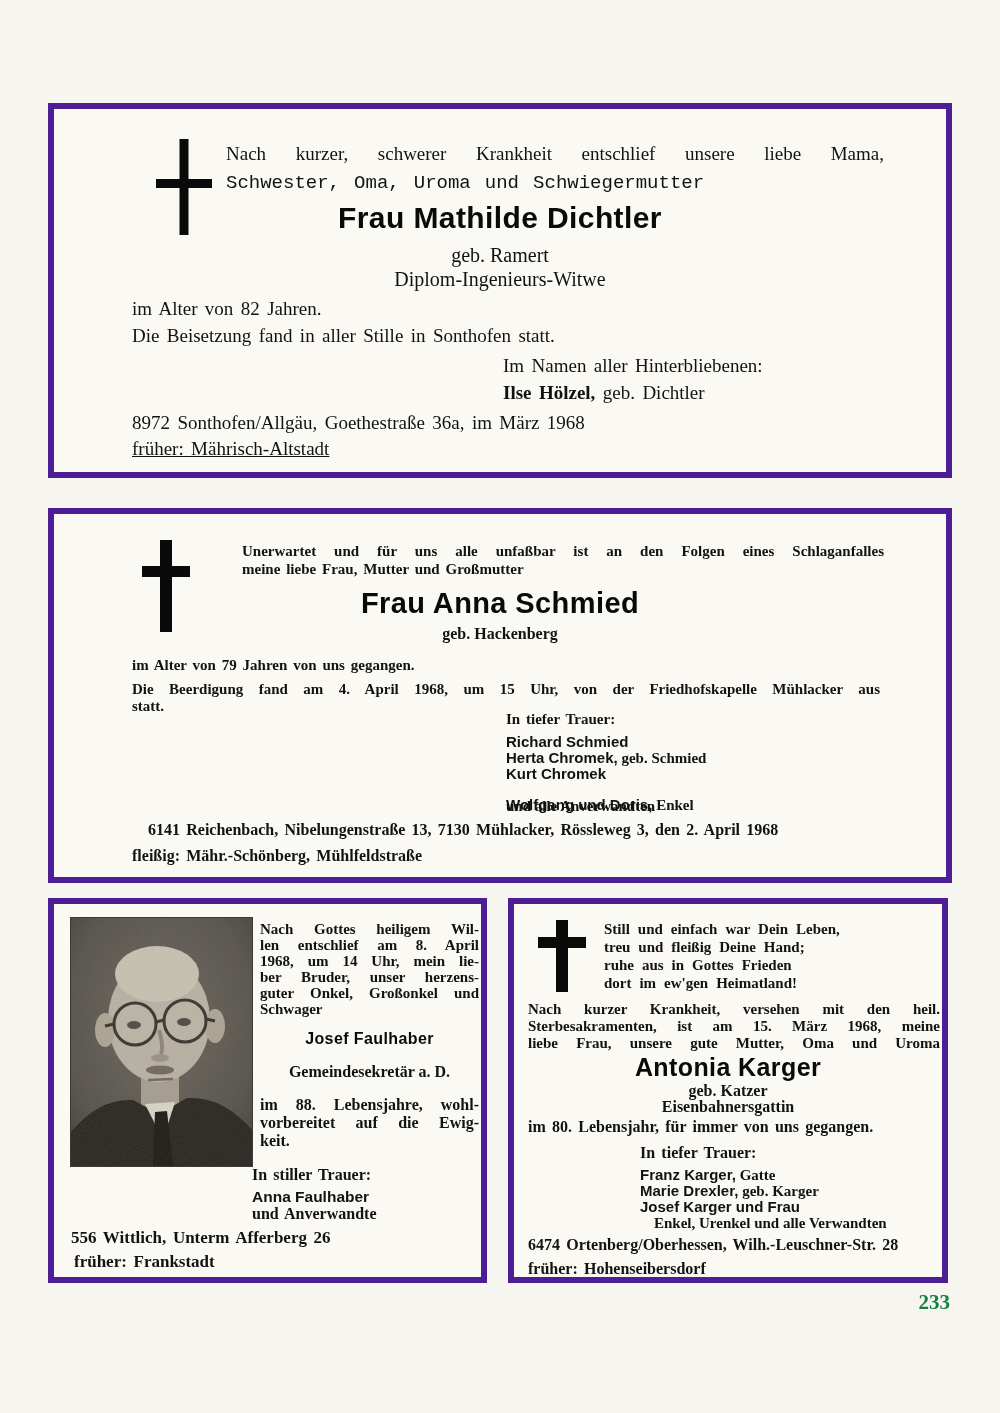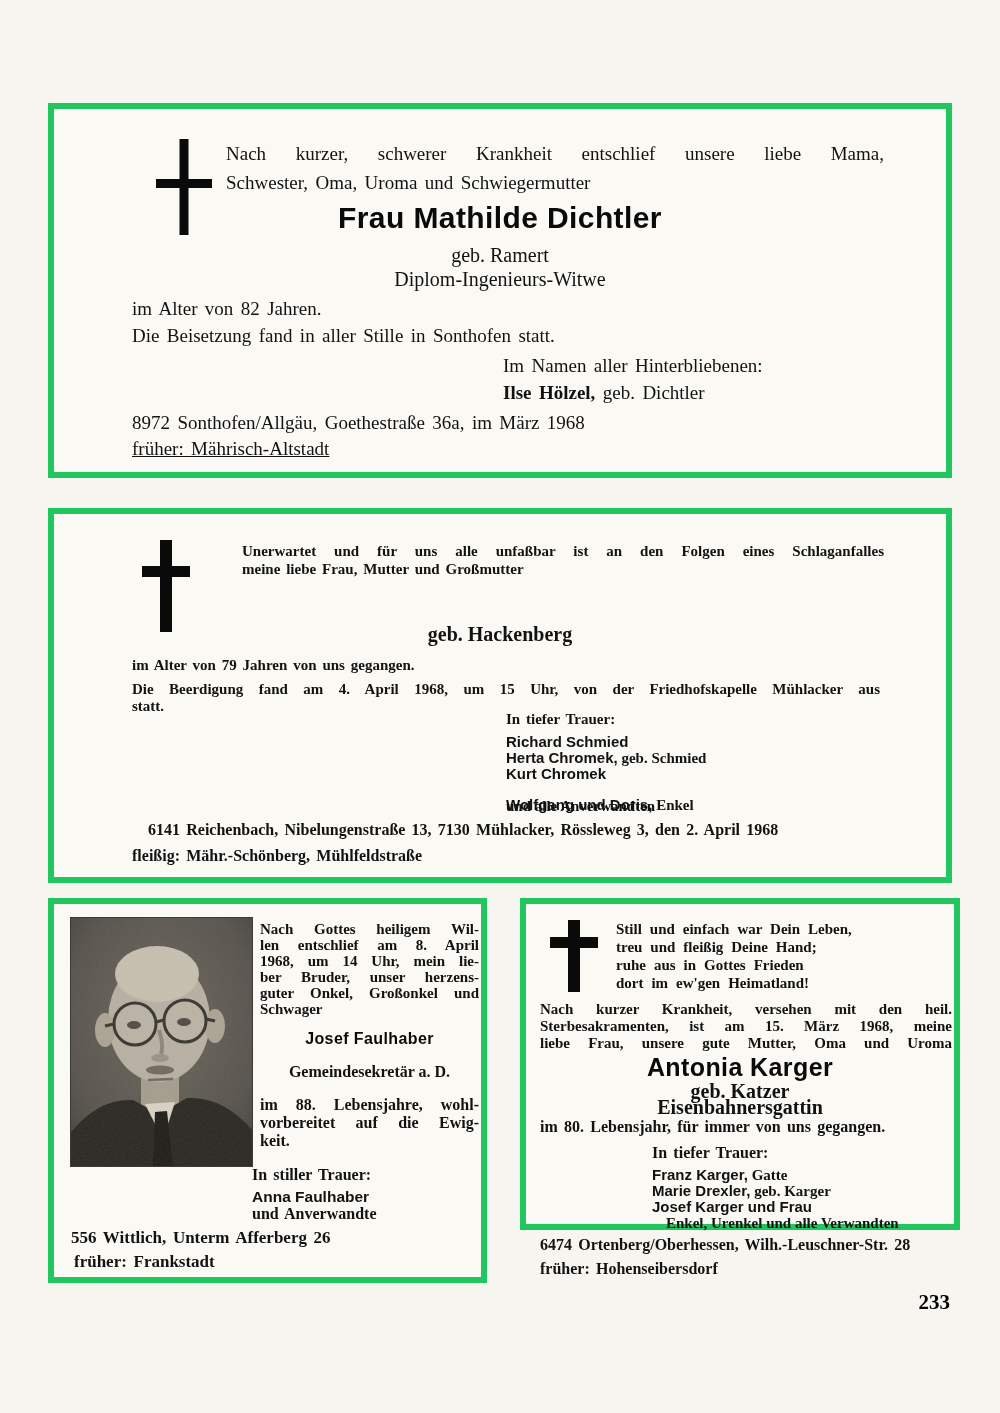--- a/index.html
+++ b/index.html
@@ -3,32 +3,32 @@
 <meta charset="utf-8">
 <style>
   html,body { margin:0; padding:0; background:#dddbd4; }
   .page {
     position:relative; width:1000px; height:1413px;
     background:#f6f5f0; overflow:hidden;
     font-family:"Liberation Serif", serif; color:#121212;
   }
   .ad {
     position:absolute; box-sizing:border-box;
-    border:6px solid #22c55e; background:#faf9f4;
+    border:6px solid #4c1d95; background:#faf9f4;
   }
   .abs { position:absolute; }
   .nw  { white-space:nowrap; }
   .jl  { text-align:justify; text-align-last:justify; }
   .ctr { text-align:center; }
 
   
   .t19  { font-family:"Liberation Serif",serif; font-size:19px; line-height:26px; }
   .t20  { font-family:"Liberation Serif",serif; font-size:20px; line-height:24px; }
   .t15b { font-family:"Liberation Serif",serif; font-weight:700; font-size:15px; line-height:17px; }
-  .t14b { font-family:"Liberation Serif",serif; font-weight:700; font-size:20px; line-height:16px; }
+  .t14b { font-family:"Liberation Serif",serif; font-weight:700; font-size:16px; line-height:16px; }
   .t16b { font-family:"Liberation Serif",serif; font-weight:700; font-size:16px; line-height:18px; }
   .t17b { font-family:"Liberation Serif",serif; font-weight:700; font-size:17px; line-height:20px; }
   .sansb { font-family:"Liberation Sans",sans-serif; font-weight:700; }
   .s15  { font-size:15px; }
   .headline {
     font-family:"Liberation Sans",sans-serif; font-weight:700;
     text-align:center; letter-spacing:.4px; color:#0a0a0a; white-space:nowrap;
   }
   .ws  { word-spacing:.14em; }
   .ws2 { word-spacing:.28em; }
@@ -45,55 +45,56 @@
     top:var(--cb,40%);
   }
   .cross.thick .v { width:12px; }
   .cross.thick .h { height:11px; }
 
   .photo {
     position:absolute; border:1px solid #3c3a36; background:#56534c;
   }
   .pagenum {
     position:absolute; font-family:"Liberation Serif",serif;
-    font-weight:700; font-size:21px; color:#000000;
+    font-weight:700; font-size:21px; color:#15803d;
   }
 </style>
 </head>
 <body>
 
 <div class="page">
 
   <div class="ad" style="left:48px; top:103px; width:904px; height:375px;">
     <div class="cross" style="left:102px; top:30px; width:56px; height:96px; --cb:42%;">
       <div class="v"></div>
         <div class="h"></div>
     </div>
     <div class="abs t19 jl" style="left:172px; top:32px;  width:658px;">Nach kurzer, schwerer Krankheit entschlief unsere liebe Mama,</div>
-    <div class="abs t19 nw ws" style="left:172px; top:61px;">Schwester, Oma, Uroma und Schwiegermutter</div>
+    <div class="abs t19 nw ws" style="left:172px; top:61px;font-family:Liberation Mono, monospace;">Schwester, Oma, Uroma und Schwiegermutter</div>
     <div class="abs headline" style="left:0; width:100%; top:92px; font-size:30px;">Frau Mathilde Dichtler</div>
     <div class="abs t20 ctr" style="left:0; width:100%; top:134px;">geb. Ramert</div>
     <div class="abs t20 ctr" style="left:0; width:100%; top:158px;">Diplom-Ingenieurs-Witwe</div>
     <div class="abs t19 nw ws" style="left:78px; top:187px;">im Alter von 82 Jahren.</div>
     <div class="abs t19 nw ws" style="left:78px; top:214px;">Die Beisetzung fand in aller Stille in Sonthofen statt.</div>
     <div class="abs t19 nw ws" style="left:449px; top:244px;">Im Namen aller Hinterbliebenen:</div>
     <div class="abs t19 nw ws" style="left:449px; top:271px;">
       <span class="serifb">Ilse Hölzel,</span><span> geb. Dichtler</span>
     </div>
     <div class="abs t19 nw ws" style="left:78px; top:301px;">8972 Sonthofen/Allgäu, Goethestraße 36a, im März 1968</div>
     <div class="abs t19 nw ws" style="left:78px; top:327px;text-decoration:underline;">früher: Mährisch-Altstadt</div>
   </div>
 
   <div class="ad" style="left:48px; top:508px; width:904px; height:375px;">
     <div class="cross thick" style="left:88px; top:26px; width:48px; height:92px; --cb:28%;">
       <div class="v"></div>
         <div class="h"></div>
     </div>
     <div class="abs t15b jl" style="left:188px; top:29px; width:642px;">Unerwartet und für uns alle unfaßbar ist an den Folgen eines Schlaganfalles</div>
     <div class="abs t15b nw ws" style="left:188px; top:47px;">meine liebe Frau, Mutter und Großmutter</div>
+    <div class="abs headline" style="left:0; width:100%; top:73px; font-size:29px;">Frau Anna Schmied</div>
     <div class="abs t14b ctr" style="left:0; width:100%; top:112px;">geb. Hackenberg</div>
     <div class="abs t15b nw ws" style="left:78px; top:143px;">im Alter von 79 Jahren von uns gegangen.</div>
     <div class="abs t15b jl" style="left:78px; top:167px; width:748px;">Die Beerdigung fand am 4. April 1968, um 15 Uhr, von der Friedhofskapelle Mühlacker aus</div>
     <div class="abs t15b nw" style="left:78px; top:184px;">statt.</div>
     <div class="abs t15b nw ws" style="left:452px; top:197px;">In tiefer Trauer:</div>
     <div class="abs t15b nw" style="left:452px; top:219px;">
       <span class="sansb s15">Richard Schmied</span><span></span>
     </div>
     <div class="abs t15b nw" style="left:452px; top:235px;">
       <span class="sansb s15">Herta Chromek,</span><span> geb. Schmied</span>
@@ -168,21 +169,21 @@
     <div class="abs t16b jl" style="left:206px; top:192px; width:219px;">im 88. Lebensjahre, wohl-</div>
     <div class="abs t16b jl" style="left:206px; top:210px; width:219px;">vorbereitet auf die Ewig-</div>
     <div class="abs t16b nw" style="left:206px; top:228px;">keit.</div>
     <div class="abs t16b nw ws" style="left:198px; top:262px;">In stiller Trauer:</div>
     <div class="abs sansb nw" style="left:198px; top:284px; font-size:15.5px;">Anna Faulhaber</div>
     <div class="abs t16b nw ws" style="left:198px; top:301px;">und Anverwandte</div>
     <div class="abs t17b nw ws" style="left:17px; top:324px;">556 Wittlich, Unterm Afferberg 26</div>
     <div class="abs t17b nw ws" style="left:20px; top:348px;">früher: Frankstadt</div>
   </div>
 
-  <div class="ad" style="left:520px; top:898px; width:440px; height:332px;">
+  <div class="ad" style="left:508px; top:898px; width:440px; height:385px;">
     <div class="cross thick" style="left:24px; top:16px; width:48px; height:72px; --cb:24%;">
       <div class="v"></div>
         <div class="h"></div>
     </div>
     <div class="abs t15b nw ws2" style="left:90px; top:17px;">Still und einfach war Dein Leben,</div>
     <div class="abs t15b nw ws2" style="left:90px; top:35px;">treu und fleißig Deine Hand;</div>
     <div class="abs t15b nw ws2" style="left:90px; top:53px;">ruhe aus in Gottes Frieden</div>
     <div class="abs t15b nw ws2" style="left:90px; top:71px;">dort im ew'gen Heimatland!</div>
     <div class="abs t15b jl" style="left:14px; top:97px;  width:412px;">Nach kurzer Krankheit, versehen mit den heil.</div>
     <div class="abs t15b jl" style="left:14px; top:114px; width:412px;">Sterbesakramenten, ist am 15. März 1968, meine</div>

